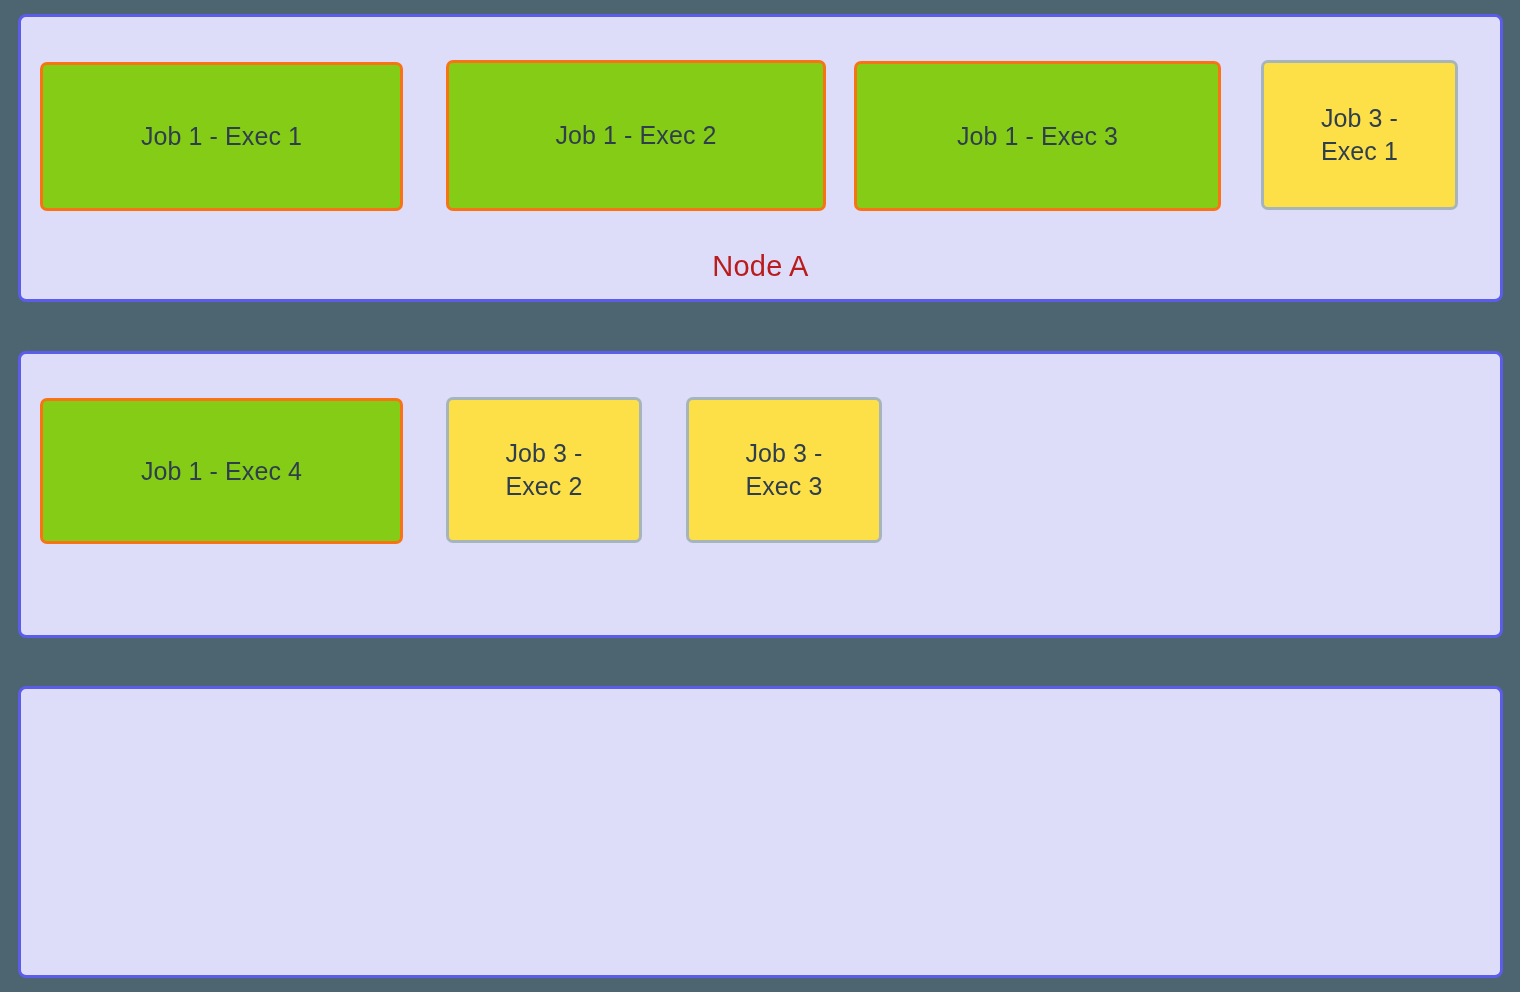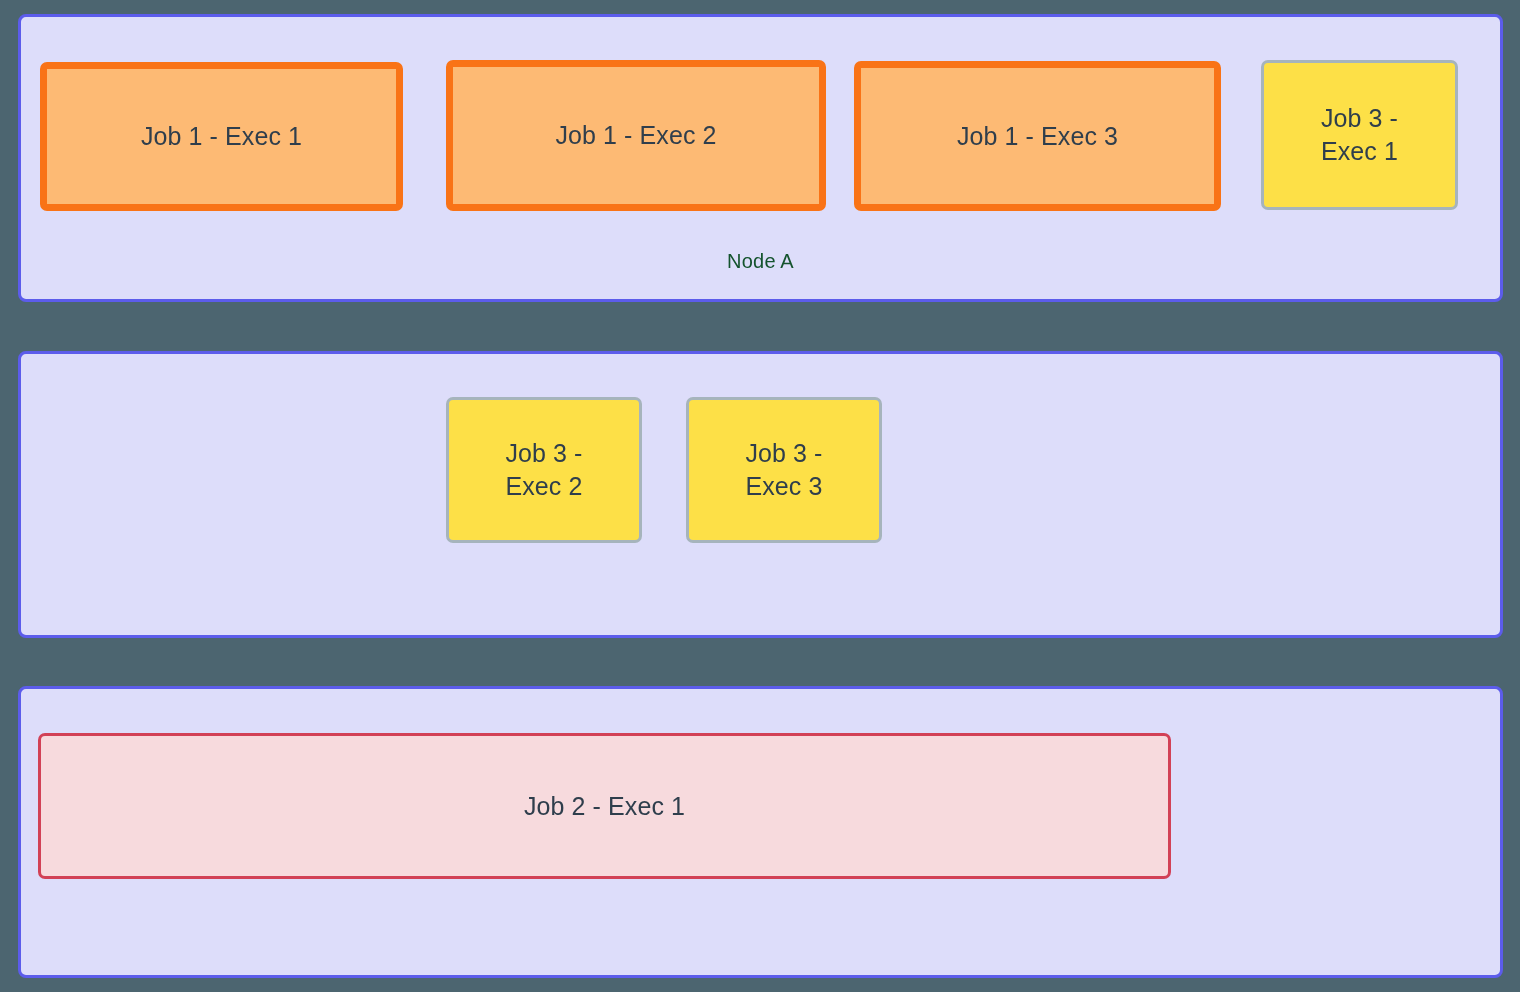--- a/index.html
+++ b/index.html
@@ -34,22 +34,22 @@
 
   #node-a { left: 18px;  top: 14px;  width: 1485px; height: 288px; }
   #node-b { left: 18px;  top: 351px; width: 1485px; height: 287px; }
   #node-c { left: 18px;  top: 686px; width: 1485px; height: 292px; }
 
   
   .node-label {
     position: absolute;
     width: 100%;
     text-align: center;
-    color: #14532d;
-    font-size: 20px;
+    color: #b91c1c;
+    font-size: 29px;
     letter-spacing: 0.2px;
     white-space: nowrap;
   }
   #node-a .node-label { top: 233px; }
   #node-b .node-label { top: 570px; }
 
   
   .task {
     position: absolute;
     box-sizing: border-box;
@@ -59,22 +59,22 @@
     text-align: center;
     border-radius: 7px;
     font-size: 25px;
     line-height: 1.32;
     color: #2f3e4c;
     white-space: pre-line;
     letter-spacing: 0.1px;
   }
 
   .task.orange {
-    background: #fdba74;
-    border: 7px solid #f97316;
+    background: #84cc16;
+    border: 3px solid #f97316;
   }
   .task.gray {
     background: #fde047;
     border: 3px solid #a6b4bc;
   }
   .task.red {
     background: #f7dadd;
     border: 3px solid #d24156;
   }
 
@@ -107,26 +107,26 @@
 
   <div class="task orange" id="task-j1e3">Job 1 - Exec 3</div>
 
   <div class="task gray" id="task-j3e1">Job  3 -
 Exec 1</div>
 
   <div class="node" id="node-b">
     <div class="node-label">Node B</div>
   </div>
 
+  <div class="task orange" id="task-j1e4">Job 1 - Exec 4</div>
 
   <div class="task gray" id="task-j3e2">Job 3 -
 Exec 2</div>
 
   <div class="task gray" id="task-j3e3">Job  3 -
 Exec 3</div>
 
   <div class="node" id="node-c">
     
   </div>
 
-  <div class="task red" id="task-j2e1">Job 2 - Exec 1</div>
 
 </div>
 
 </body></html>

